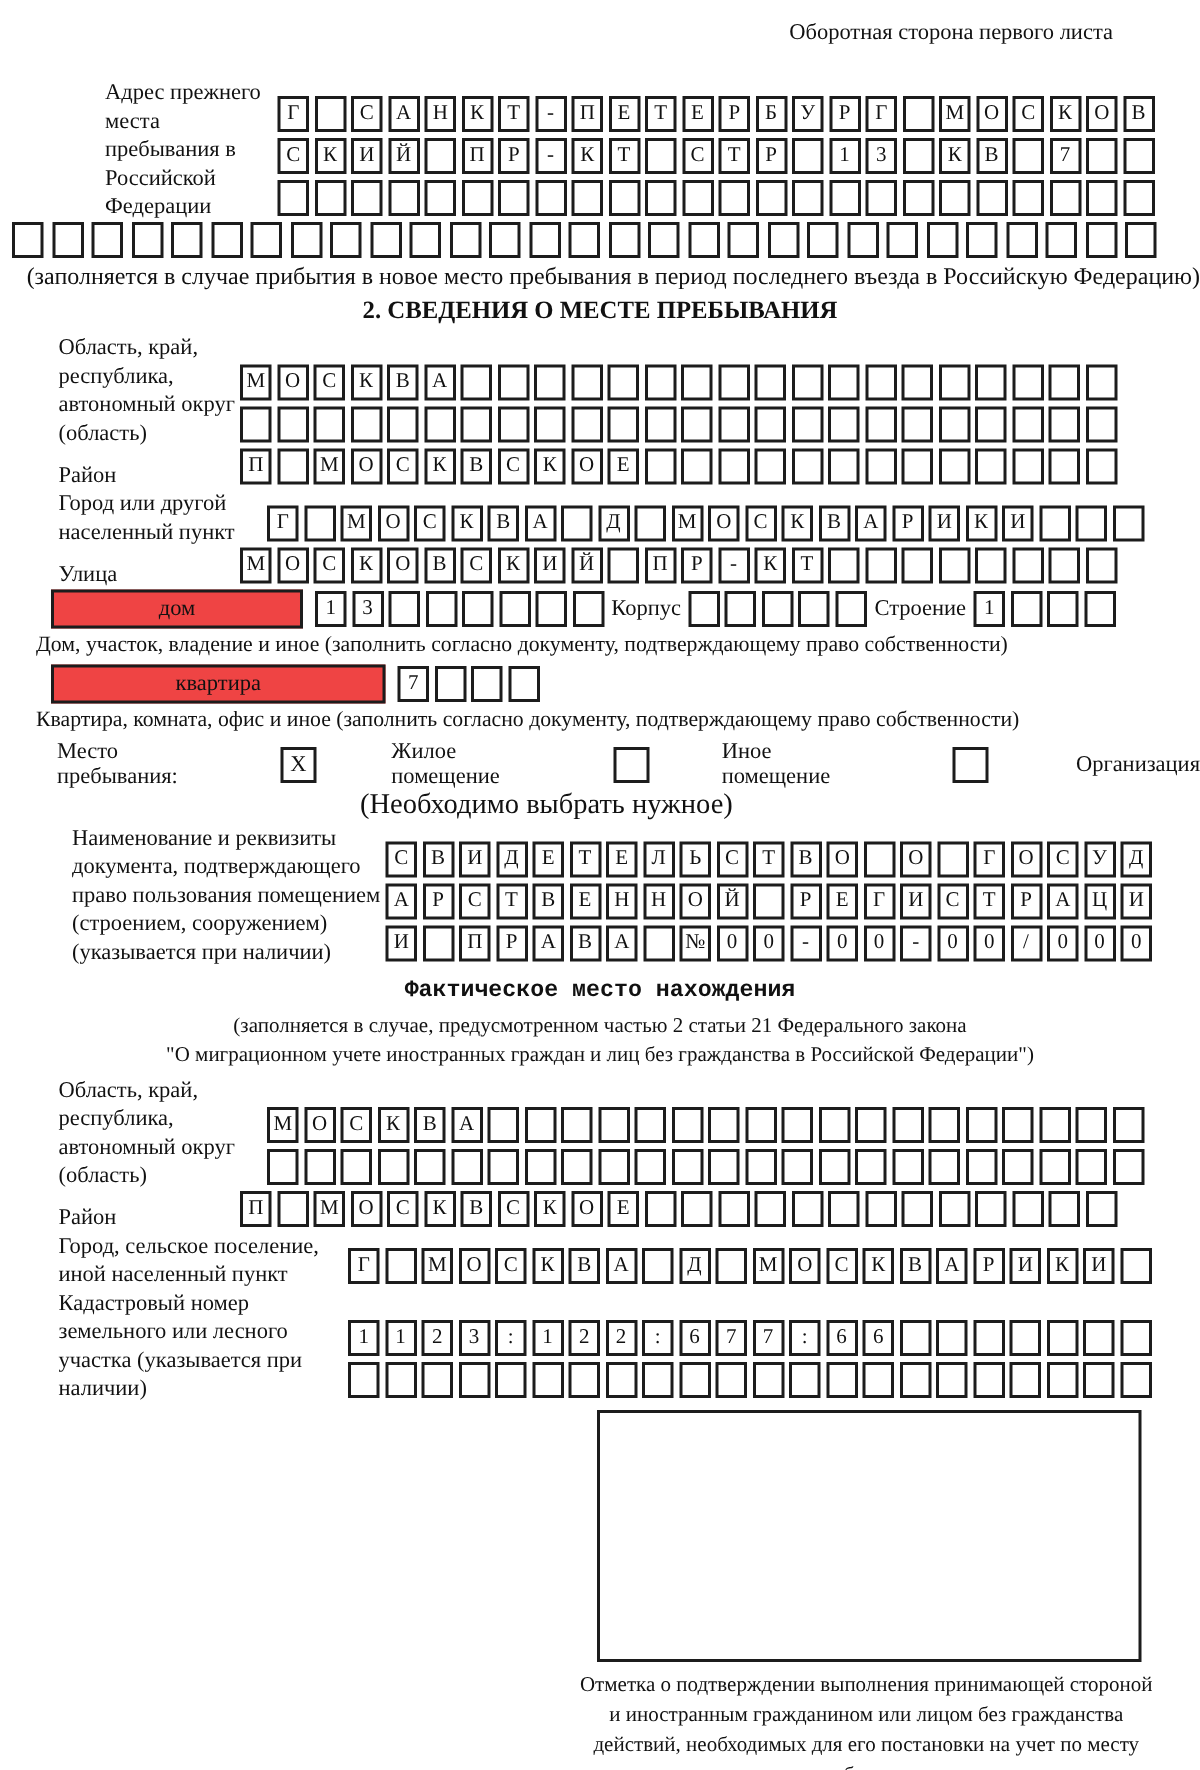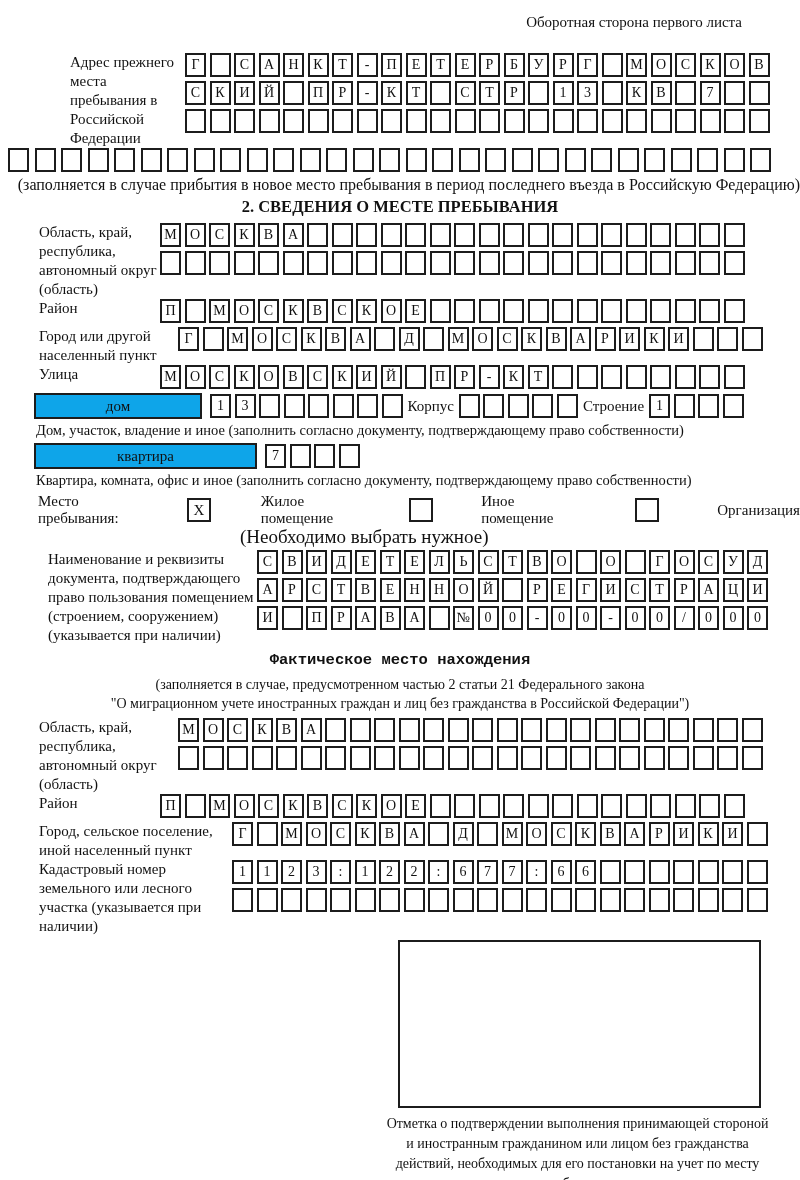--- a/index.html
+++ b/index.html
@@ -7,21 +7,21 @@
   body {
     width: 800px; height: 1180px;
     color: #111;
     font-family: "Liberation Serif", "DejaVu Serif", serif;
     font-size: 15px;
     position: relative;
     overflow: hidden;
   }
   .header-note { text-align: right; padding: 14px 58px 0 0; font-size: 15px; }
 
-  .frow { display: flex; align-items: flex-start; }
+  .frow { display: flex; align-items: flex-end; }
   .label { line-height: 19px; }
   .cells { display: flex; gap: 3.5px; margin-bottom: 4px; }
   .cell {
     flex: none; width: 21px; height: 24px;
     border: 2px solid #1c1c1c;
     display: flex; align-items: center; justify-content: center;
     font-size: 14px; line-height: 1; background: #fff;
   }
   .fullrow { margin-left: 8px; gap: 5.5px; }
 
@@ -33,27 +33,27 @@
 
   .sec { margin-left: 39px; }
   .w121 { width: 121px; }
   .w139 { width: 139px; }
   .w193 { width: 193px; }
   .w209 { width: 209px; }
 
   .widebox {
     flex: none; height: 26px; border: 2px solid #1c1c1c;
     display: flex; align-items: center; justify-content: center;
-    font-size: 15px; background: #0ea5e9; text-align: center;
+    font-size: 15px; background: #ef4444; text-align: center;
   }
   .dom-box { width: 168px; }
   .kv-box { width: 223px; }
   .inline-lbl { line-height: 26px; padding: 0 5px; }
   .house-row, .kv-row { margin-left: 34px; align-items: center; margin-bottom: 2px; }
-  .field-note { margin-left: 36px; font-size: 14.5px; line-height: 19px; margin-bottom: 3px; }
+  .field-note { margin-left: 24px; font-size: 14.5px; line-height: 19px; margin-bottom: 3px; }
 
   .stay-row { margin-left: 38px; align-items: center; margin-top: 3px; gap: 38px; }
   .checkbox {
     flex: none; width: 24px; height: 24px; border: 2px solid #1c1c1c;
     display: flex; align-items: center; justify-content: center;
     font-size: 15px; background: #fff;
   }
   .choose-note { margin-left: 240px; font-size: 19px; line-height: 18px; margin-top: 1px; }
 
   .fact-note { font-size: 14px; text-align: center; line-height: 19px; }

